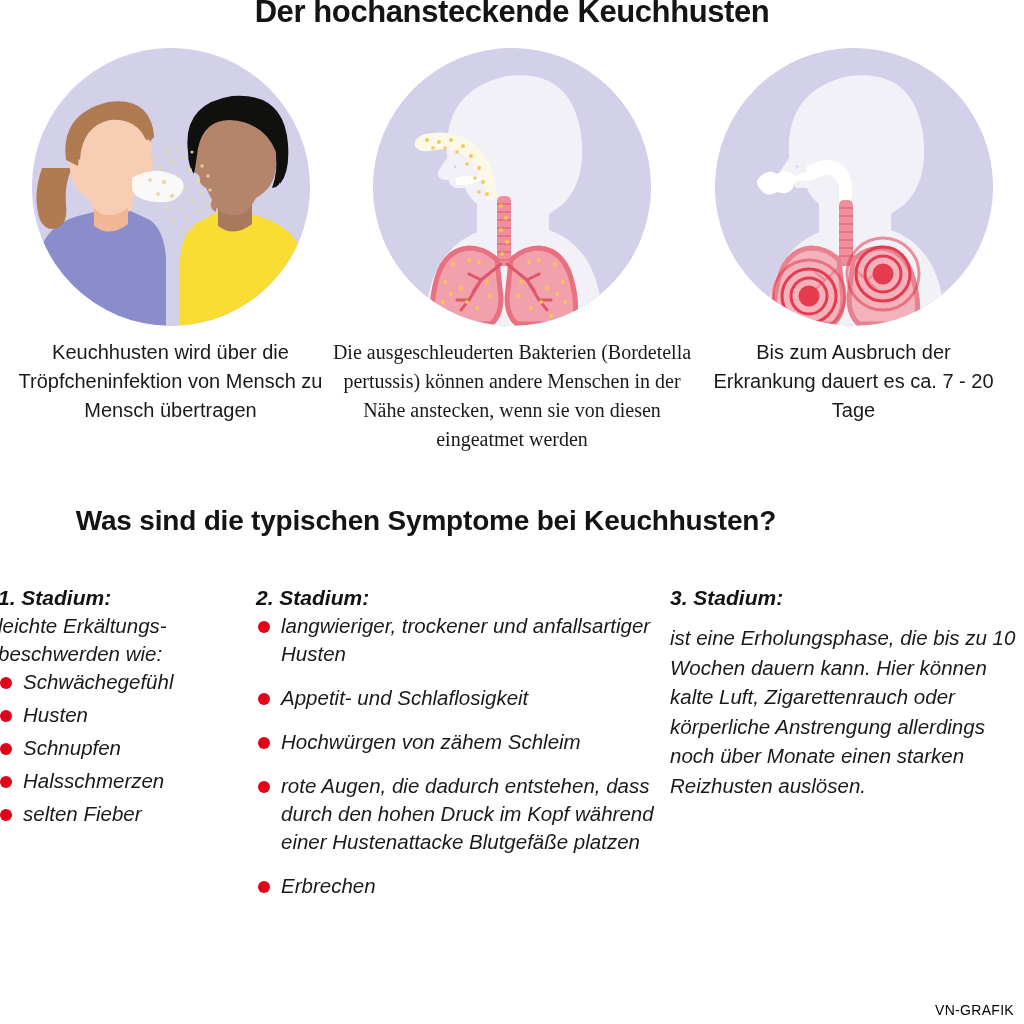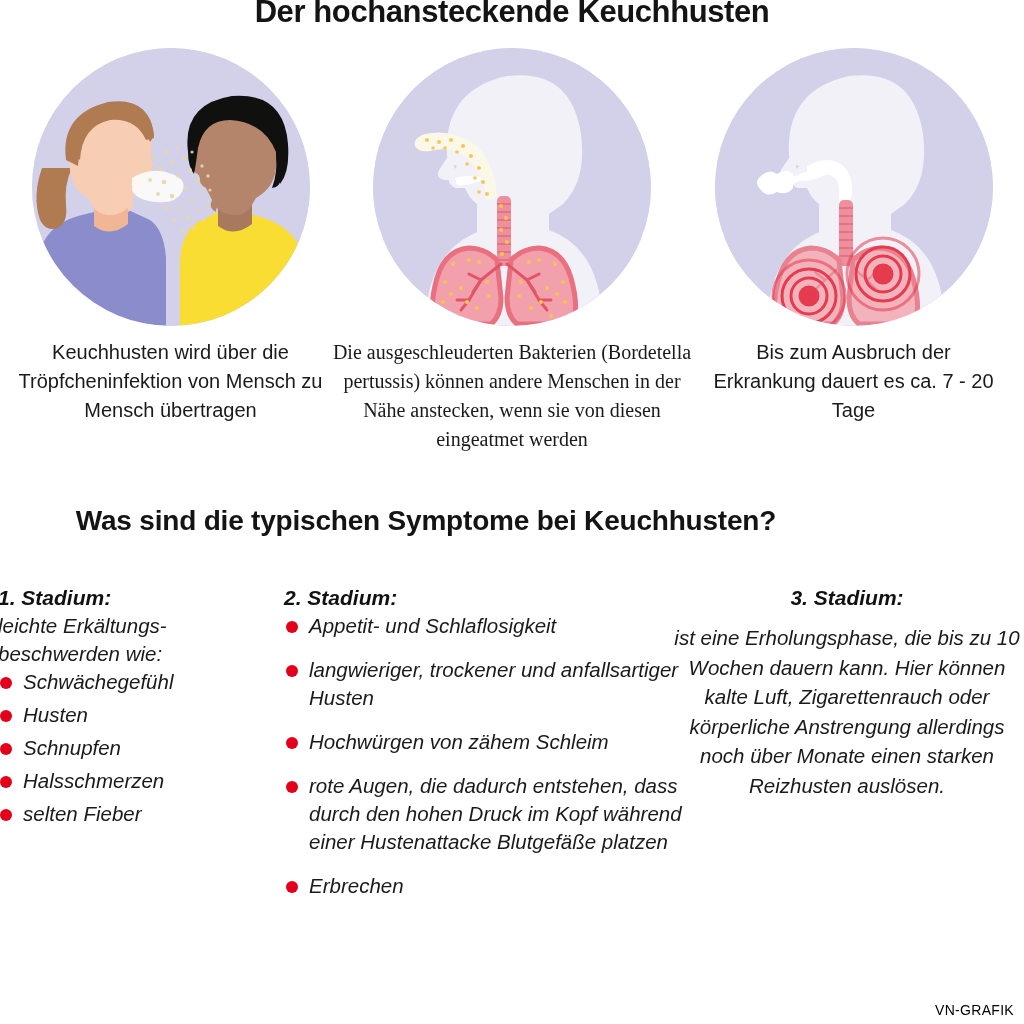--- a/index.html
+++ b/index.html
@@ -88,22 +88,22 @@
     left: 0;
     width: 868px;
     height: 430px;
     font-style: italic;
   }
   .col {
     position: absolute;
     top: 0;
   }
   .col-1 { left: -2px;  width: 232px; }
-  .col-2 { left: 256px; width: 410px; margin-left: 28px; }
-  .col-3 { left: 670px; width: 354px; text-align: center; }
+  .col-2 { left: 256px; width: 410px; }
+  .col-3 { left: 670px; width: 354px; }
 
   .col-head {
     font-size: 21px;
     font-weight: bold;
     font-stretch: condensed;
     color: #111111;
     line-height: 27px;
     margin-bottom: 1px;
   }
   .col-sub {
@@ -424,22 +424,22 @@
       <li><span class="dot"></span><span>Husten</span></li>
       <li><span class="dot"></span><span>Schnupfen</span></li>
       <li><span class="dot"></span><span>Halsschmerzen</span></li>
       <li><span class="dot"></span><span>selten Fieber</span></li>
     </ul>
   </div>
 
   <div class="col col-2">
     <div class="col-head">2. Stadium:</div>
     <ul class="bullets list-2">
+      <li><span class="dot"></span><span>langwieriger, trockener und anfallsartiger Husten</span></li>
       <li><span class="dot"></span><span>Appetit- und Schlaflosigkeit</span></li>
-      <li><span class="dot"></span><span>langwieriger, trockener und anfallsartiger Husten</span></li>
       <li><span class="dot"></span><span>Hochwürgen von zähem Schleim</span></li>
       <li><span class="dot"></span><span>rote Augen, die dadurch entstehen, dass durch den hohen Druck im Kopf während einer Hustenattacke Blutgefäße platzen</span></li>
       <li><span class="dot"></span><span>Erbrechen</span></li>
     </ul>
   </div>
 
   <div class="col col-3">
     <div class="col-head">3. Stadium:</div>
     <div class="col-body">ist eine Erholungsphase, die bis zu 10 Wochen dauern kann. Hier können kalte Luft, Zigarettenrauch oder körperliche Anstrengung allerdings noch über Monate einen starken Reizhusten auslösen.</div>
   </div>

